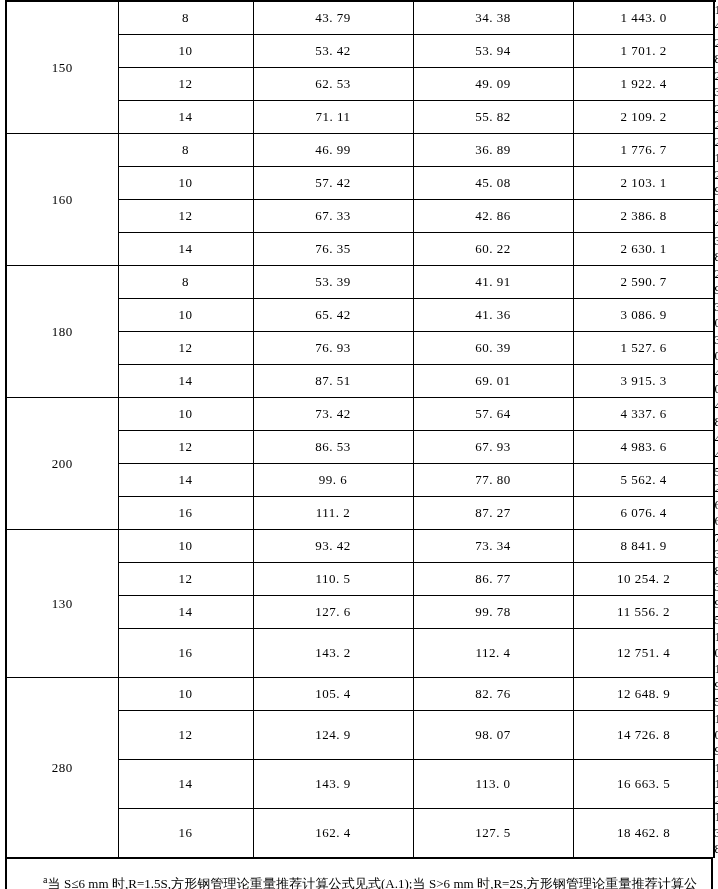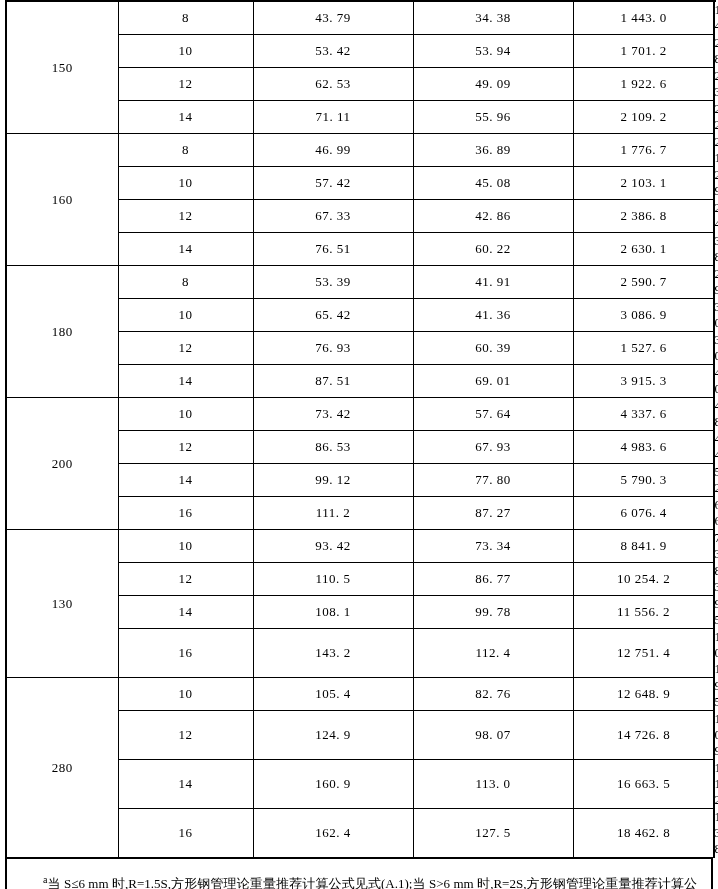--- a/index.html
+++ b/index.html
@@ -93,27 +93,27 @@
           <td>10</td>
           <td>53. 42</td>
           <td>53. 94</td>
           <td>1 701. 2</td>
           <td>226. 8</td>
         </tr>
         <tr>
           <td>12</td>
           <td>62. 53</td>
           <td>49. 09</td>
-          <td>1 922. 6</td>
+          <td>1 922. 4</td>
           <td>256. 3</td>
         </tr>
         <tr>
           <td>14</td>
           <td>71. 11</td>
-          <td>55. 96</td>
+          <td>55. 82</td>
           <td>2 109. 2</td>
           <td>281. 2</td>
         </tr>
         <tr class="thick-top">
           <td class="size-cell" rowspan="4">160</td>
           <td>8</td>
           <td>46. 99</td>
           <td>36. 89</td>
           <td>1 776. 7</td>
           <td>222. 1</td>
@@ -127,21 +127,21 @@
         </tr>
         <tr>
           <td>12</td>
           <td>67. 33</td>
           <td>42. 86</td>
           <td>2 386. 8</td>
           <td>298. 4</td>
         </tr>
         <tr>
           <td>14</td>
-          <td>76. 51</td>
+          <td>76. 35</td>
           <td>60. 22</td>
           <td>2 630. 1</td>
           <td>328. 8</td>
         </tr>
         <tr class="thick-top">
           <td class="size-cell" rowspan="4">180</td>
           <td>8</td>
           <td>53. 39</td>
           <td>41. 91</td>
           <td>2 590. 7</td>
@@ -178,23 +178,23 @@
         </tr>
         <tr>
           <td>12</td>
           <td>86. 53</td>
           <td>67. 93</td>
           <td>4 983. 6</td>
           <td>498. 4</td>
         </tr>
         <tr>
           <td>14</td>
-          <td>99. 12</td>
+          <td>99. 6</td>
           <td>77. 80</td>
-          <td>5 790. 3</td>
+          <td>5 562. 4</td>
           <td>556. 2</td>
         </tr>
         <tr>
           <td>16</td>
           <td>111. 2</td>
           <td>87. 27</td>
           <td>6 076. 4</td>
           <td>607. 6</td>
         </tr>
         <tr class="thick-top">
@@ -207,21 +207,21 @@
         </tr>
         <tr>
           <td>12</td>
           <td>110. 5</td>
           <td>86. 77</td>
           <td>10 254. 2</td>
           <td>820. 3</td>
         </tr>
         <tr>
           <td>14</td>
-          <td>108. 1</td>
+          <td>127. 6</td>
           <td>99. 78</td>
           <td>11 556. 2</td>
           <td>924. 5</td>
         </tr>
         <tr>
           <td>16</td>
           <td>143. 2</td>
           <td>112. 4</td>
           <td>12 751. 4</td>
           <td>1 020. 1</td>
@@ -236,21 +236,21 @@
         </tr>
         <tr>
           <td>12</td>
           <td>124. 9</td>
           <td>98. 07</td>
           <td>14 726. 8</td>
           <td>1 051. 9</td>
         </tr>
         <tr>
           <td>14</td>
-          <td>160. 9</td>
+          <td>143. 9</td>
           <td>113. 0</td>
           <td>16 663. 5</td>
           <td>1 190. 2</td>
         </tr>
         <tr>
           <td>16</td>
           <td>162. 4</td>
           <td>127. 5</td>
           <td>18 462. 8</td>
           <td>1 318. 8</td>

